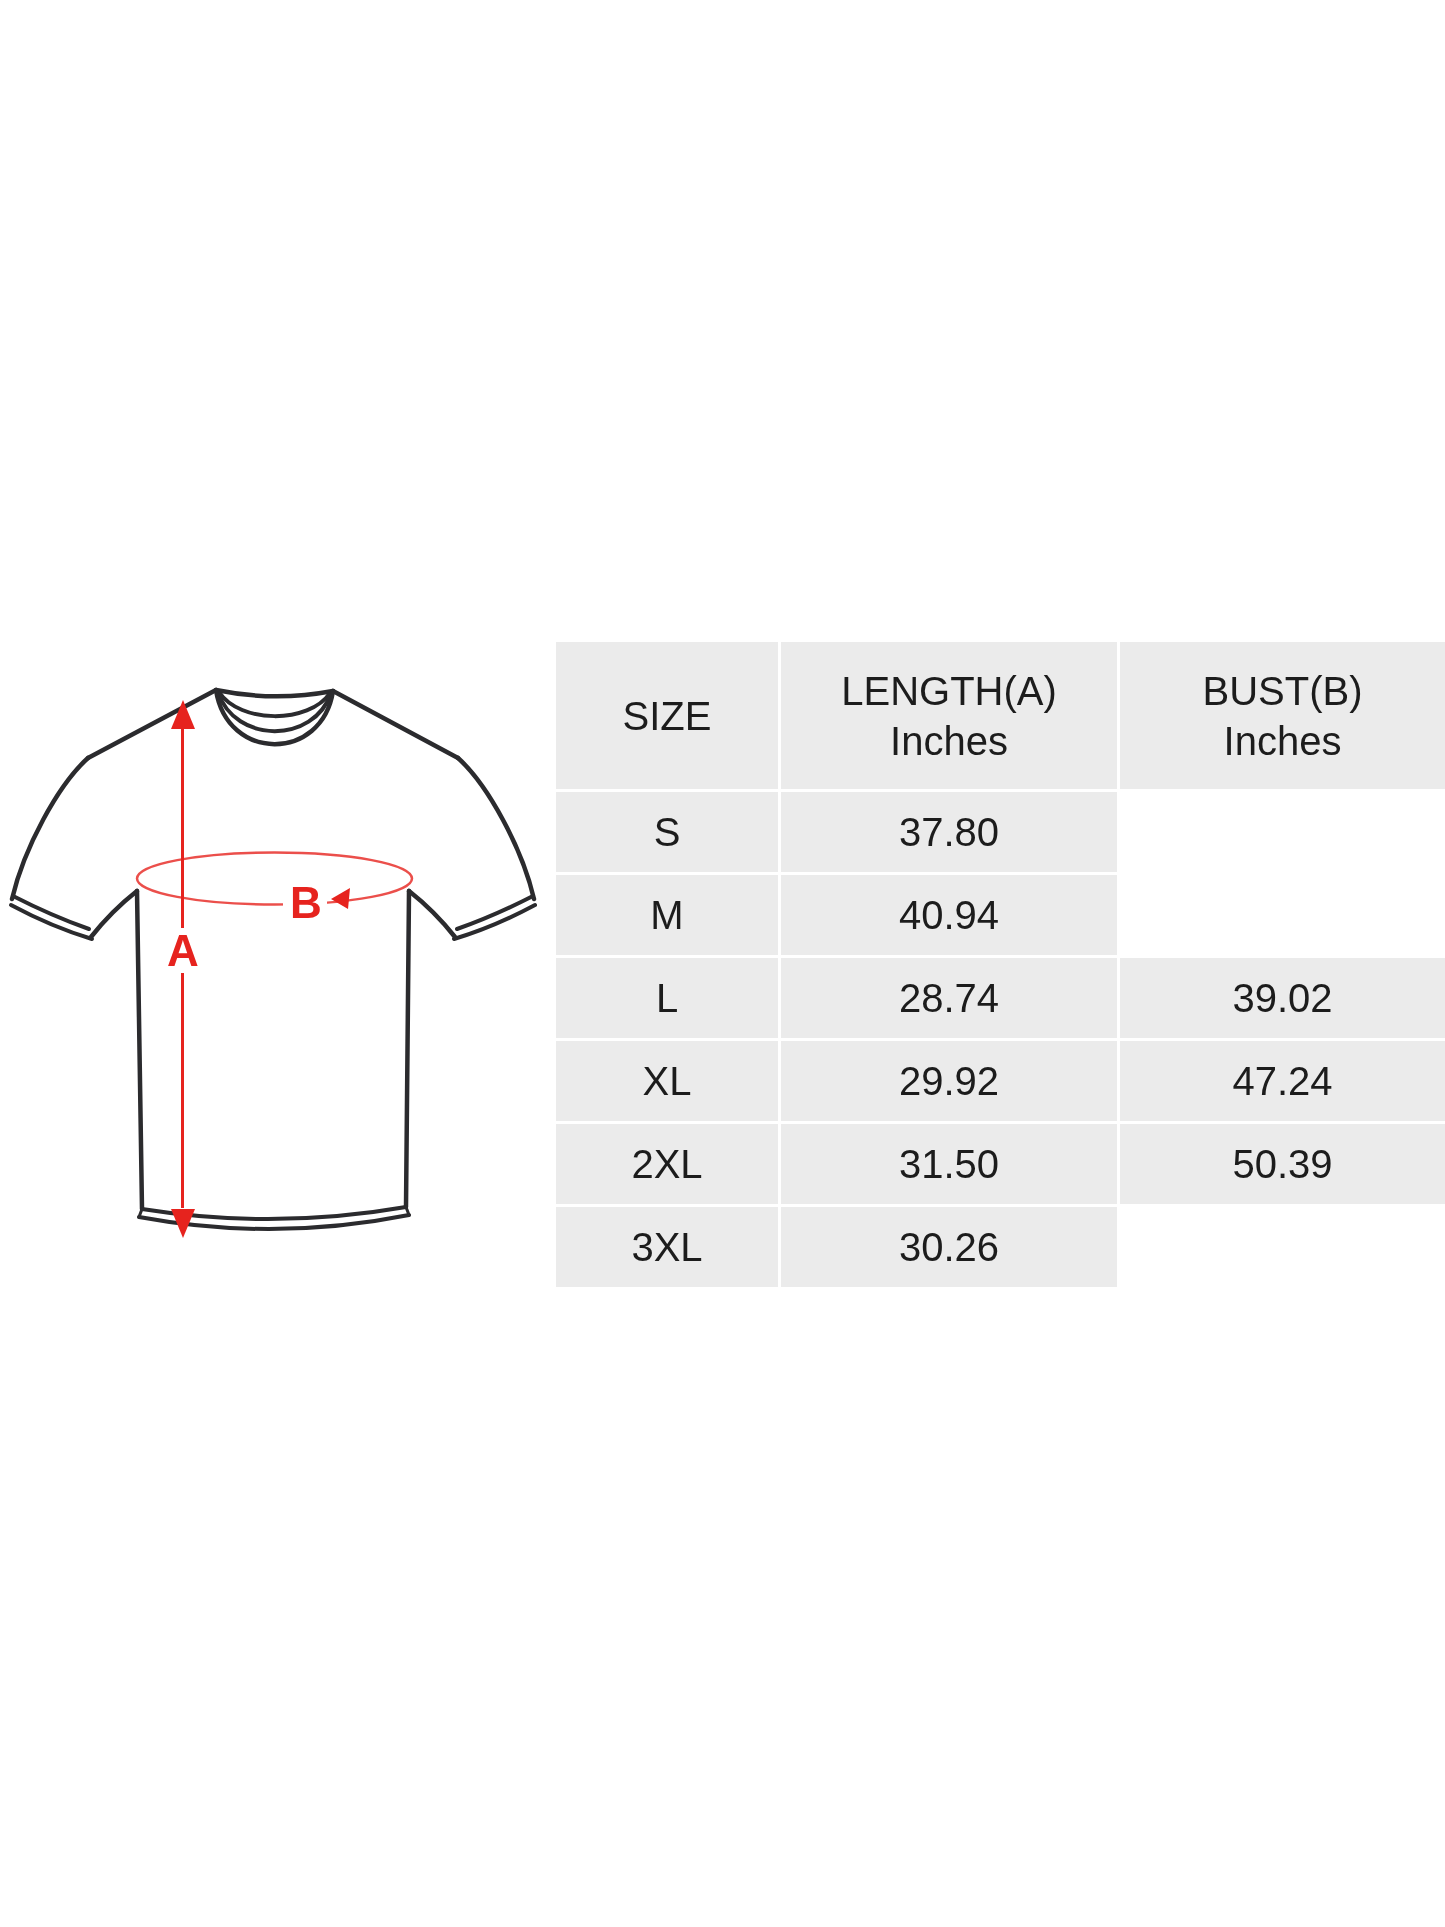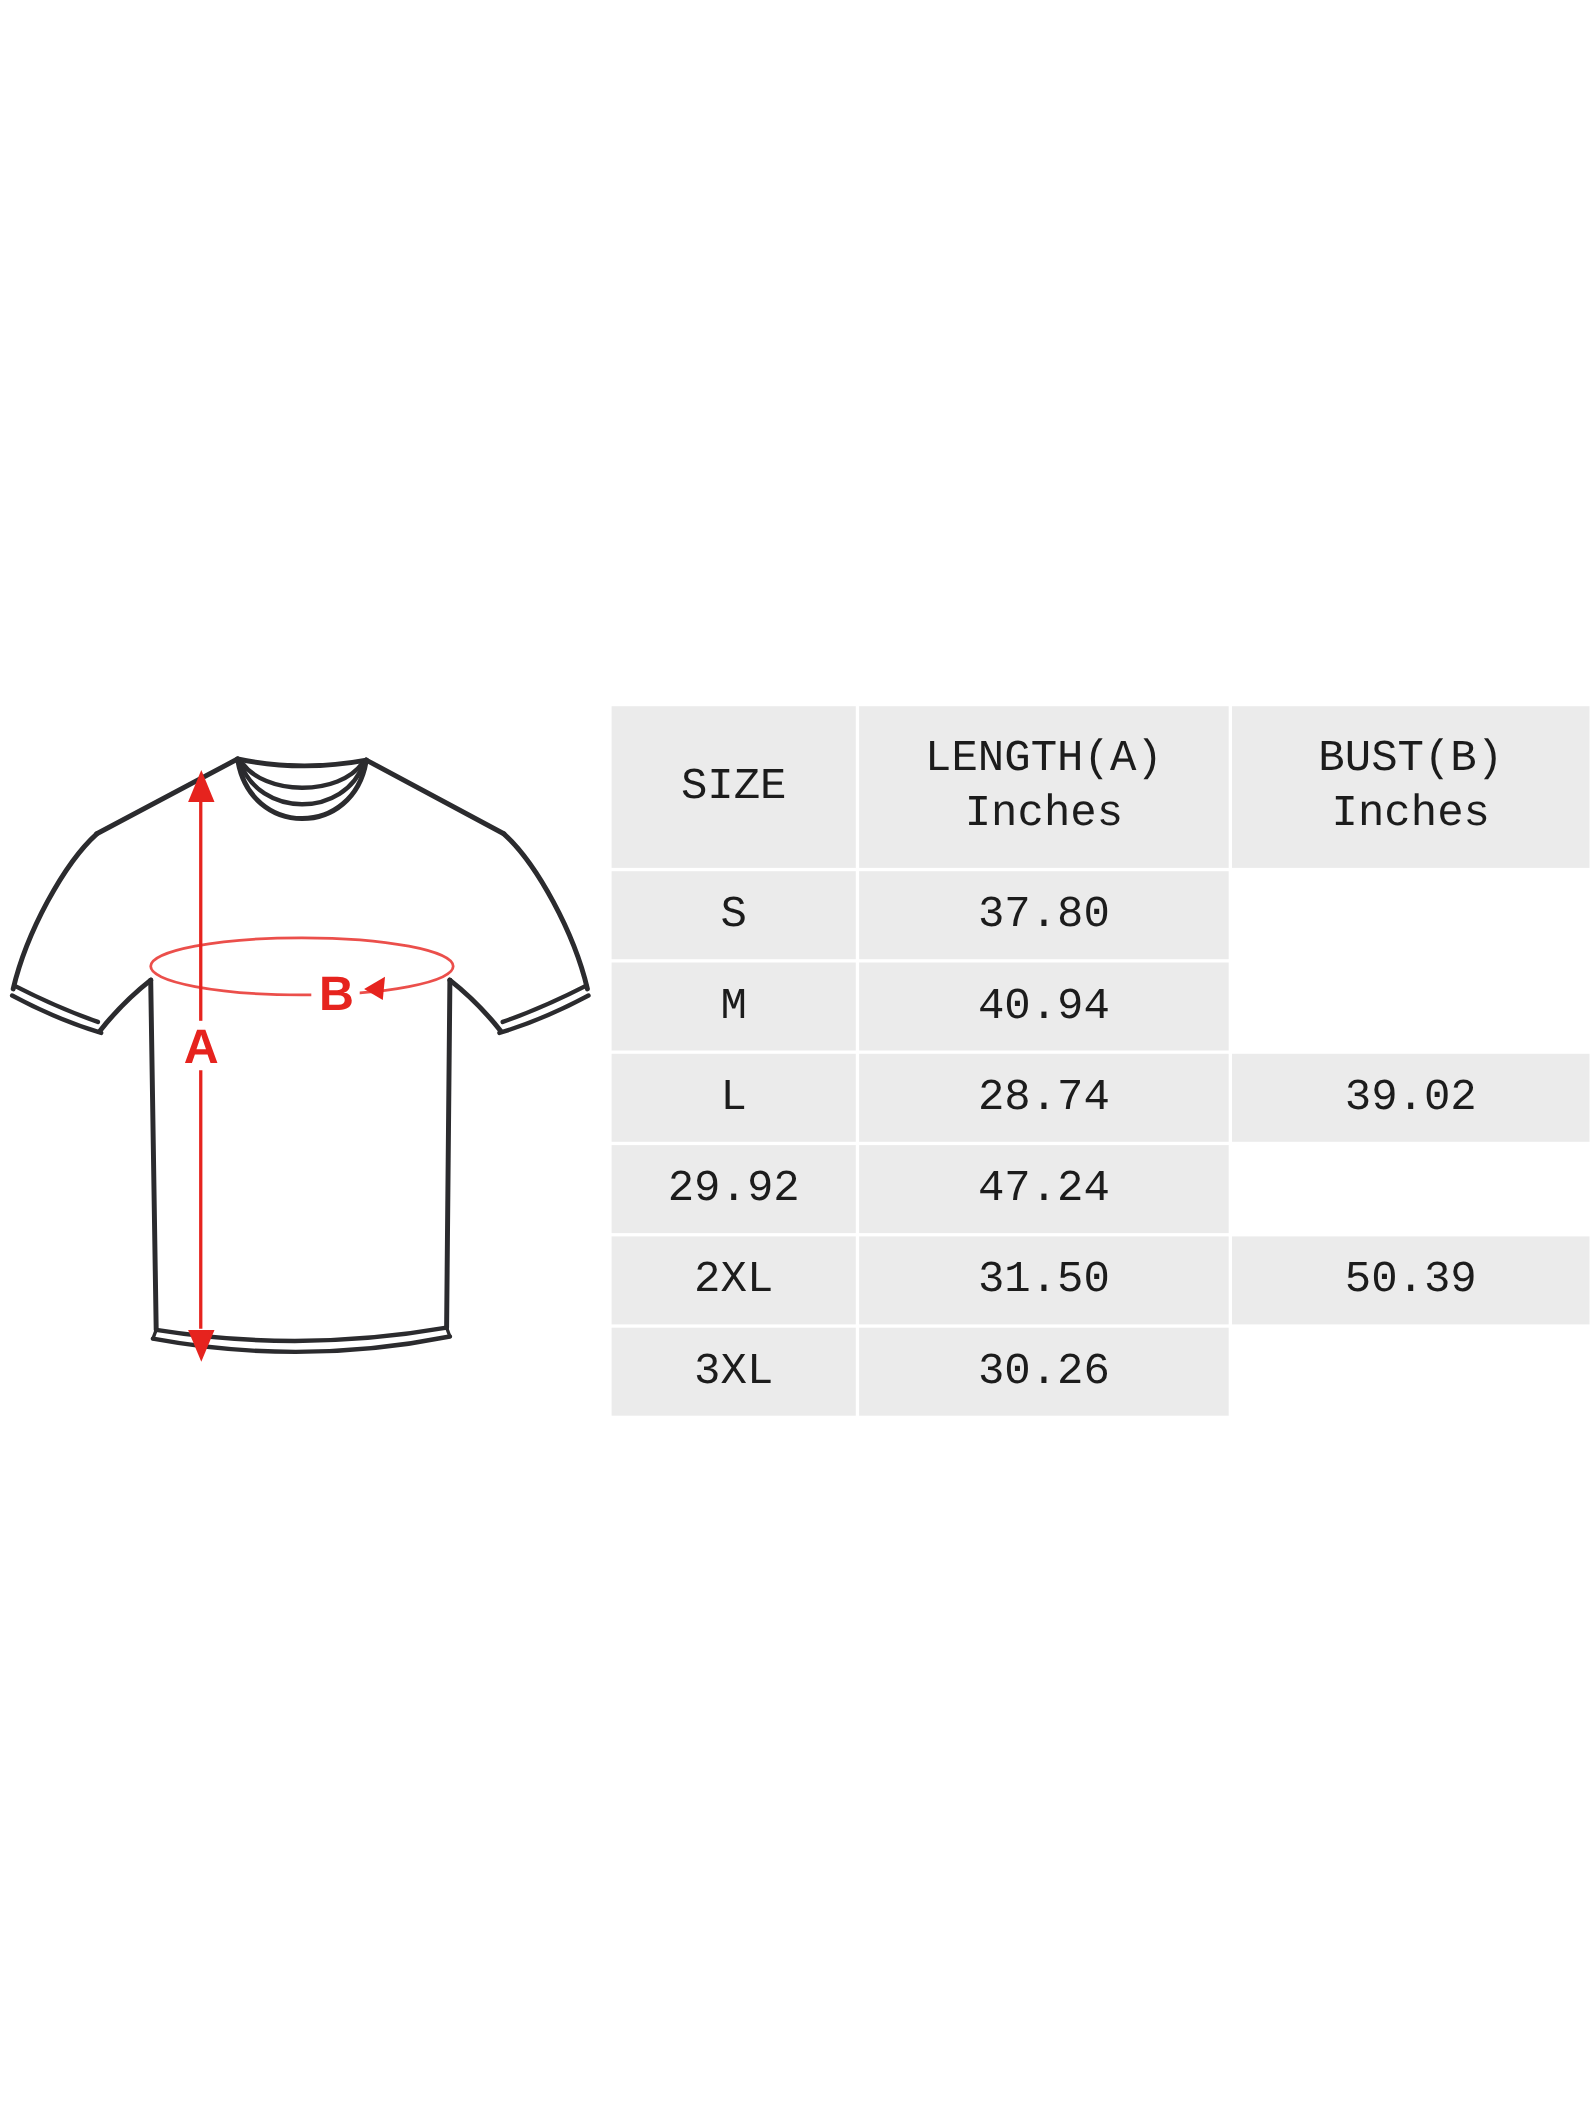--- a/index.html
+++ b/index.html
@@ -30,21 +30,20 @@
     position: absolute;
     left: 556px;
     top: 642px;
     width: 889px;
   }
   .tr {
     display: grid;
     grid-template-columns: 222px 336px 325px;
     column-gap: 3px;
     margin-bottom: 3px;
-    font-family: Liberation Mono, monospace;
   }
   .tr:last-child { margin-bottom: 16px; }
   .cell {
     background: #ebebeb;
     color: #1c1c1c;
     font-size: 40px;
     display: flex;
     flex-direction: column;
     align-items: center;
     justify-content: center;
@@ -128,20 +127,21 @@
   <div class="tr data">
     <div class="cell">M</div>
     <div class="cell">40.94</div>
   </div>
   <div class="tr data">
     <div class="cell">L</div>
     <div class="cell">28.74</div>
     <div class="cell">39.02</div>
   </div>
   <div class="tr data">
+    <div class="cell">XL</div>
     <div class="cell">29.92</div>
     <div class="cell">47.24</div>
   </div>
   <div class="tr data">
     <div class="cell">2XL</div>
     <div class="cell">31.50</div>
     <div class="cell">50.39</div>
   </div>
   <div class="tr data">
     <div class="cell">3XL</div>

